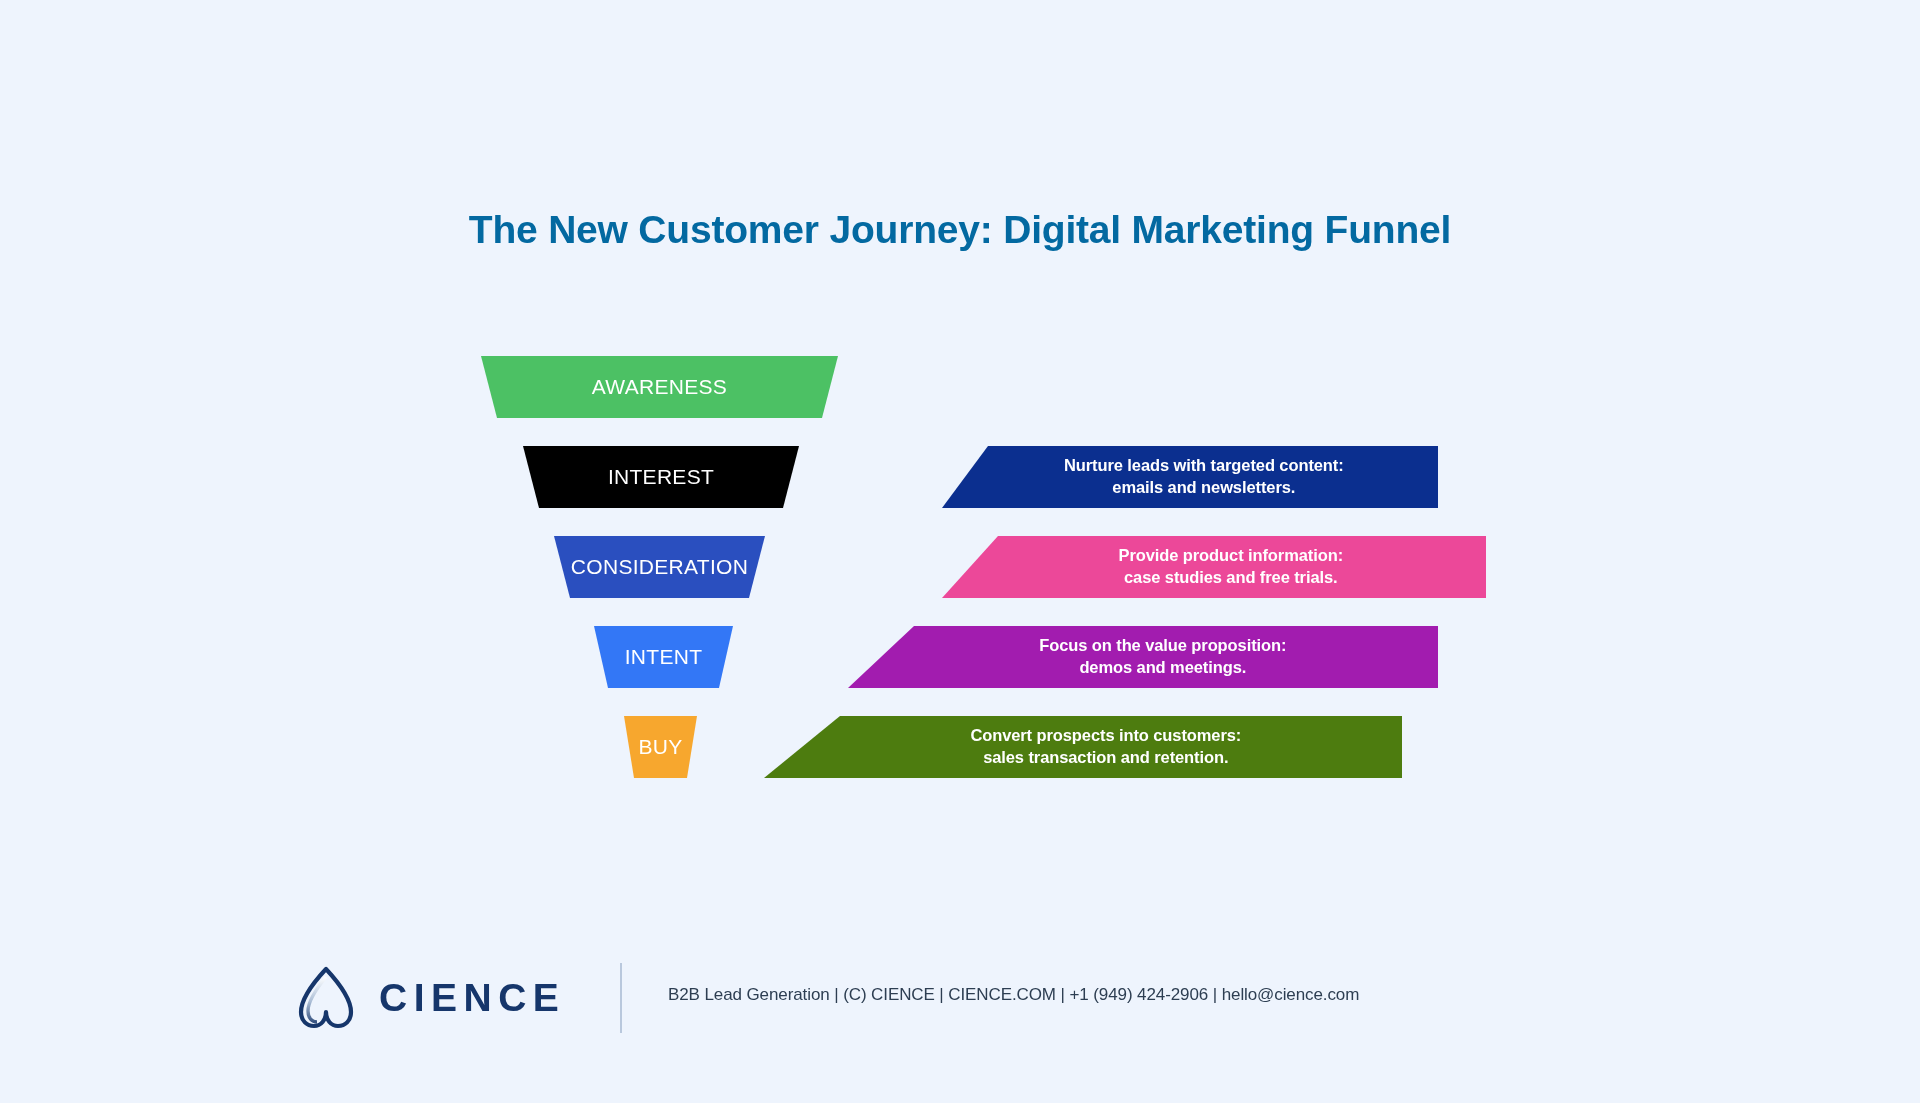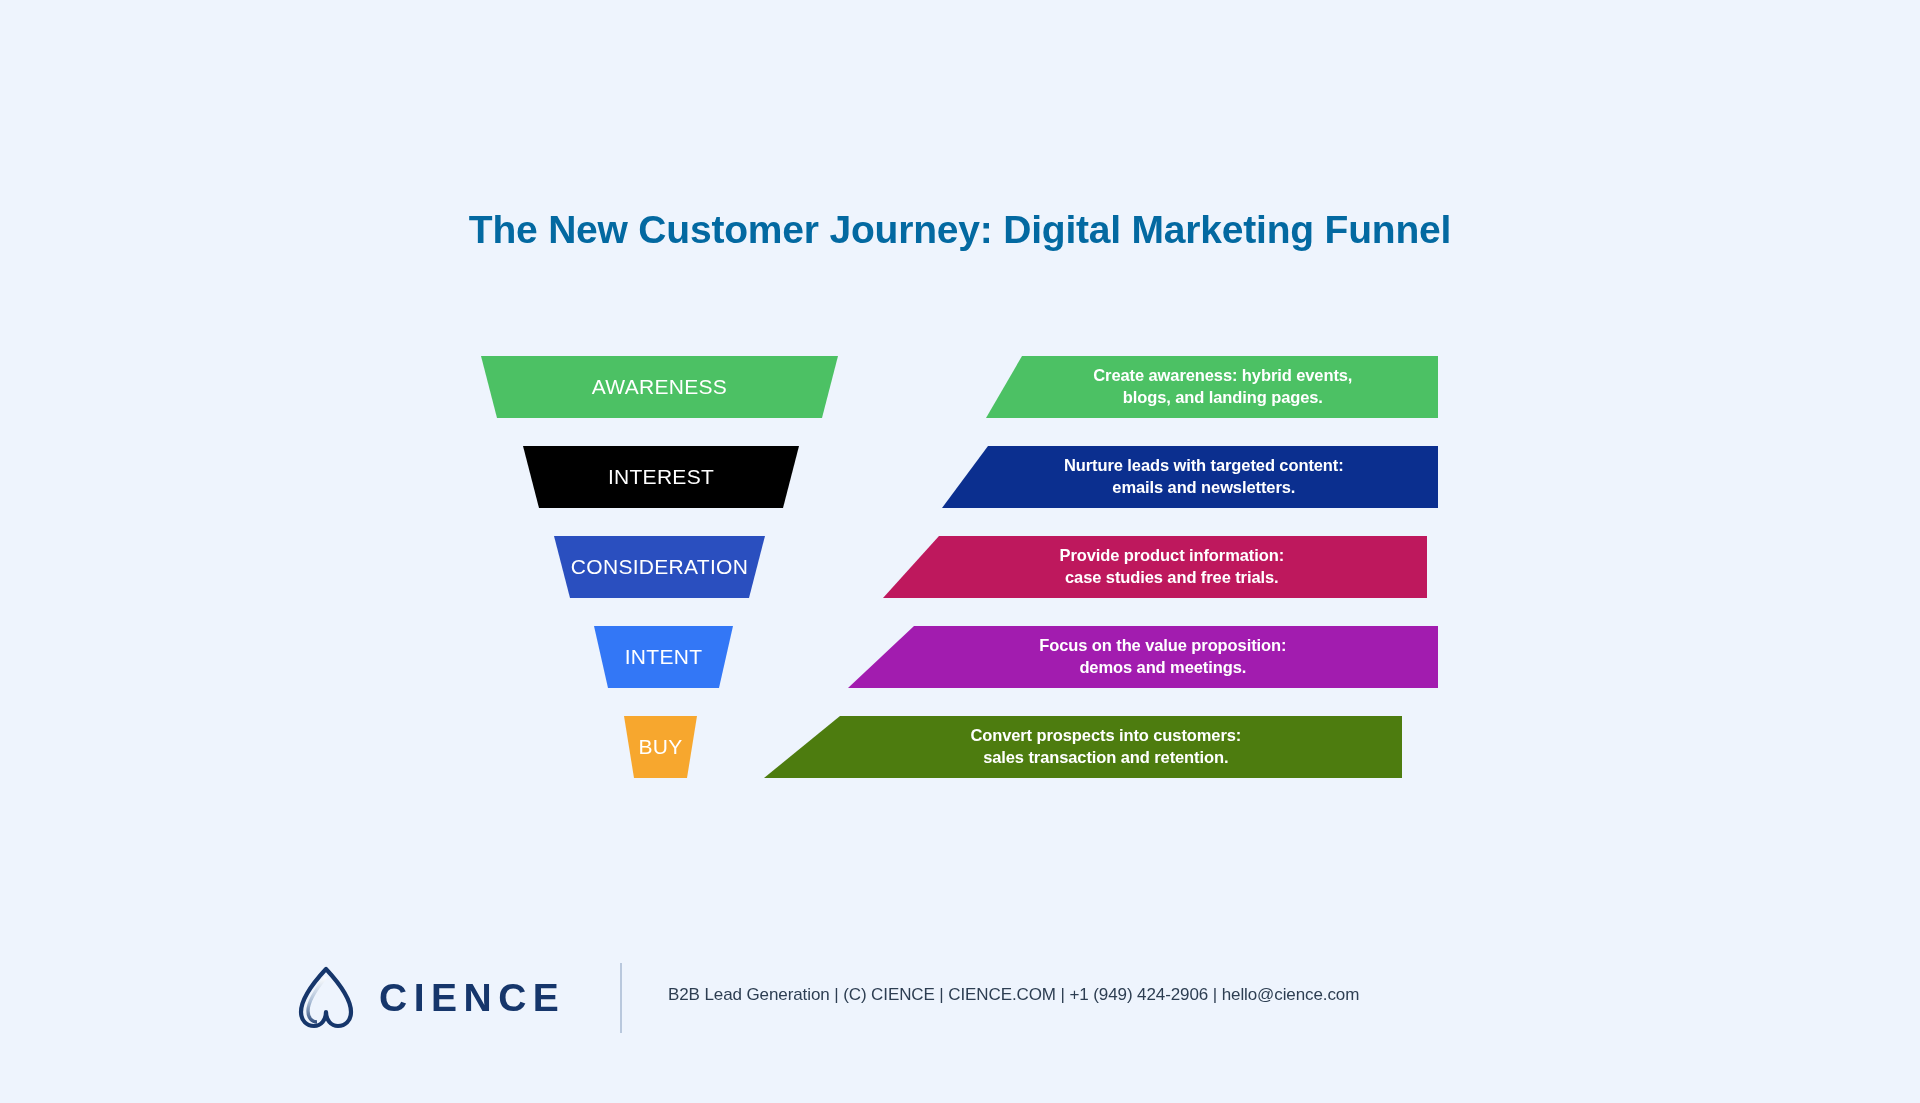--- a/index.html
+++ b/index.html
@@ -150,39 +150,35 @@
 
 <div id="slide" style="background: rgb(238, 244, 253);">
 
   <h1 id="slide-title" style="color: #0369a1;">The New Customer Journey: Digital Marketing Funnel</h1>
 
   <div id="funnel">
       <div class="funnel-row" style="top: 0px;">
         <div class="stage-shape" style="left: 481px; width: 357px; background: rgb(76, 193, 100); clip-path: polygon(0% 0%, 100% 0%, 95.518% 100%, 4.482% 100%);">
           <span class="stage-label">AWARENESS</span>
         </div>
-        <div class="desc-shape" style="left: 986px; width: 452px; background: rgb(76, 193, 100); clip-path: polygon(7.965% 0%, 100% 0%, 100% 100%, 0% 100%);">
-          <div class="desc-text" style="padding-left: 21.6px;">Create awareness: hybrid events,
-blogs, and landing pages.</div>
-        </div>
       </div>
       <div class="funnel-row" style="top: 90px;">
         <div class="stage-shape" style="left: 523px; width: 276px; background: #000000; clip-path: polygon(0% 0%, 100% 0%, 94.203% 100%, 5.797% 100%);">
           <span class="stage-label">INTEREST</span>
         </div>
         <div class="desc-shape" style="left: 942px; width: 496px; background: rgb(11, 47, 143); clip-path: polygon(9.274% 0%, 100% 0%, 100% 100%, 0% 100%);">
           <div class="desc-text" style="padding-left: 27.6px;">Nurture leads with targeted content:
 emails and newsletters.</div>
         </div>
       </div>
       <div class="funnel-row" style="top: 180px; padding-left: 40px;">
         <div class="stage-shape" style="left: 554px; width: 211px; background: rgb(42, 79, 191); clip-path: polygon(0% 0%, 100% 0%, 92.417% 100%, 7.583% 100%);">
           <span class="stage-label">CONSIDERATION</span>
         </div>
-        <div class="desc-shape" style="left: 883px; width: 544px; background: #be185d; clip-path: polygon(10.294% 0%, 100% 0%, 100% 100%, 0% 100%);">
+        <div class="desc-shape" style="left: 942px; width: 544px; background: #ec4899; clip-path: polygon(10.294% 0%, 100% 0%, 100% 100%, 0% 100%);">
           <div class="desc-text" style="padding-left: 33.6px;">Provide product information:
 case studies and free trials.</div>
         </div>
       </div>
       <div class="funnel-row" style="top: 270px;">
         <div class="stage-shape" style="left: 594px; width: 139px; background: rgb(51, 119, 246); clip-path: polygon(0% 0%, 100% 0%, 89.928% 100%, 10.072% 100%);">
           <span class="stage-label">INTENT</span>
         </div>
         <div class="desc-shape" style="left: 848px; width: 590px; background: #a21caf; clip-path: polygon(11.186% 0%, 100% 0%, 100% 100%, 0% 100%);">
           <div class="desc-text" style="padding-left: 39.6px;">Focus on the value proposition:

